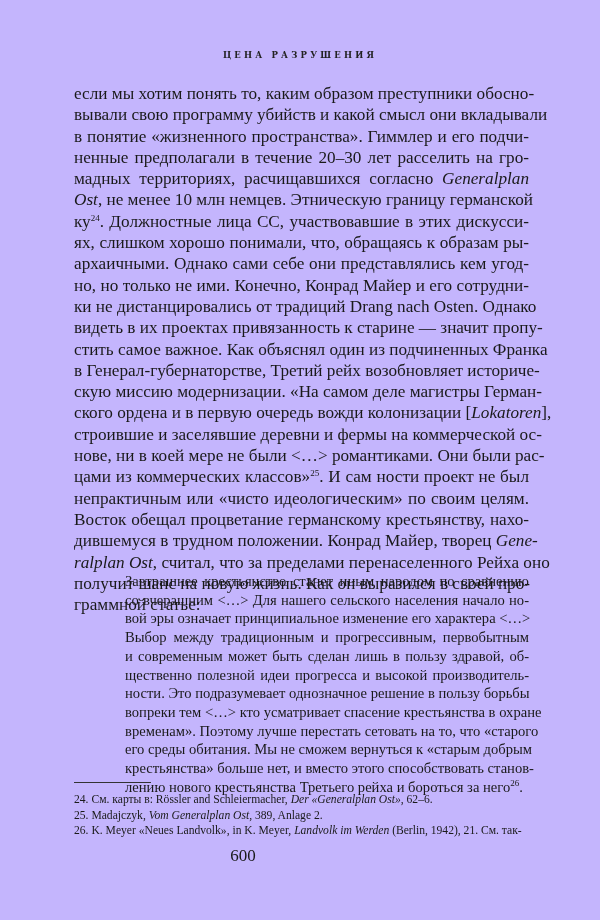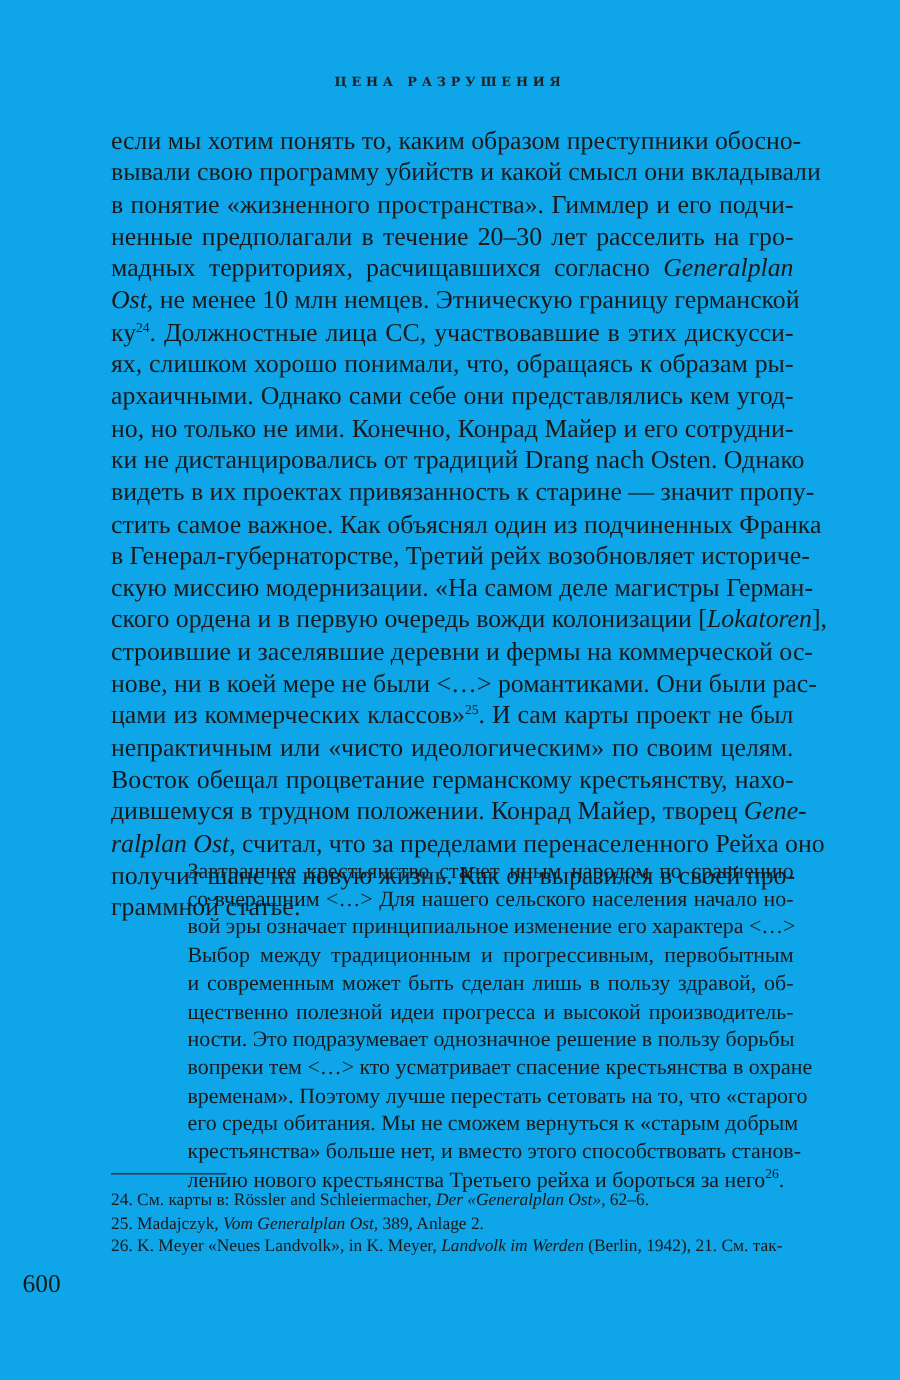--- a/index.html
+++ b/index.html
@@ -1,17 +1,17 @@
 <!DOCTYPE html>
 <html><head>
 <meta charset="utf-8">
 <style>
   html, body { margin: 0; padding: 0; background: #ffffff; }
   body { width: 600px; height: 920px; position: relative; overflow: hidden; color: #1a1a1a; }
-  .page { position: absolute; left: 0; top: 0; width: 600px; height: 920px; background: #0ea5e9; }
+  .page { position: absolute; left: 0; top: 0; width: 600px; height: 920px; background: #c4b5fd; }
   .running-head {
     position: absolute; left: 0; top: 50px; width: 600px; text-align: center;
     font-family: "DejaVu Serif", serif; font-size: 8.5px; font-weight: bold;
     letter-spacing: 3.2px; color: #222;
   }
   .body-text {
     position: absolute; left: 74px; top: 83px; width: 455px;
     font-family: "Liberation Serif", serif; font-size: 17.2px; line-height: 21.3px;
     text-align: justify; color: #1a1a1a;
   }
@@ -24,21 +24,21 @@
   }
   i { font-style: italic; text-align: right; }
   sup { font-size: 9px; vertical-align: 6px; line-height: 0; }
   .fn-rule { position: absolute; left: 74px; top: 782px; width: 77px; height: 0; border-top: 1px solid #333; }
   .footnotes {
     position: absolute; left: 74px; top: 792px; width: 460px;
     font-family: "Liberation Serif", serif; font-size: 11.6px; line-height: 15.5px; color: #1a1a1a;
   }
   .footnotes .fn { white-space: nowrap; display: block; }
   .page-number {
-    position: absolute; left: 15px; top: 846px; width: 478px; text-align: left;
+    position: absolute; left: 4px; top: 846px; width: 478px; text-align: center;
     font-family: "Liberation Serif", serif; font-size: 17px; color: #1a1a1a;
   }
 </style>
 </head>
 <body>
 
 <div class="page">
 
   <div class="running-head">ЦЕНА РАЗРУШЕНИЯ</div>
 
@@ -54,21 +54,21 @@
     <span class="line">архаичными. Однако сами себе они представлялись кем угод-</span>
     <span class="line">но, но только не ими. Конечно, Конрад Майер и его сотрудни-</span>
     <span class="line">ки не дистанцировались от традиций Drang nach Osten. Однако</span>
     <span class="line">видеть в их проектах привязанность к старине — значит пропу-</span>
     <span class="line">стить самое важное. Как объяснял один из подчиненных Франка</span>
     <span class="line">в Генерал-губернаторстве, Третий рейх возобновляет историче-</span>
     <span class="line">скую миссию модернизации. «На самом деле магистры Герман-</span>
     <span class="line"><span>ского ордена и в первую очередь вожди колонизации [</span><i>Lokatoren</i><span>],</span></span>
     <span class="line">строившие и заселявшие деревни и фермы на коммерческой ос-</span>
     <span class="line">нове, ни в коей мере не были &lt;…&gt; романтиками. Они были рас-</span>
-    <span class="line"><span>цами из коммерческих классов»</span><sup>25</sup><span>. И сам карты проект не был</span></span>
+    <span class="line"><span>цами из коммерческих классов»</span><sup>25</sup><span>. И сам ности проект не был</span></span>
     <span class="line">непрактичным или «чисто идеологическим» по своим целям.</span>
     <span class="line">Восток обещал процветание германскому крестьянству, нахо-</span>
     <span class="line"><span>дившемуся в трудном положении. Конрад Майер, творец</span> <i>Gene-</i></span>
     <span class="line"><i>ralplan Ost</i><span>, считал, что за пределами перенаселенного Рейха оно</span></span>
     <span class="line">получит шанс на новую жизнь. Как он выразился в своей про-</span>
     <span class="line last">граммной статье:</span>
   </div>
 
   <div class="blockquote body-text" style="left:125px;top:572px;width:404px;font-size:14.6px;line-height:18.7px;">
     <span class="line">Завтрашнее крестьянство станет иным народом по сравнению</span>

